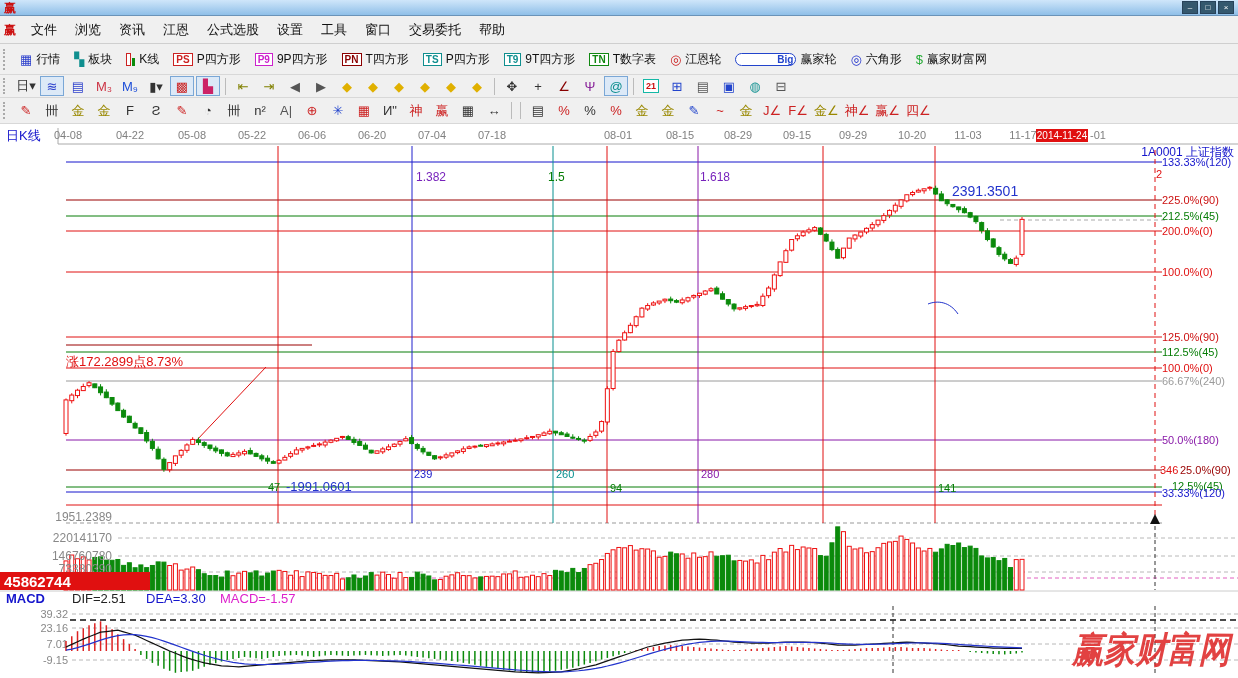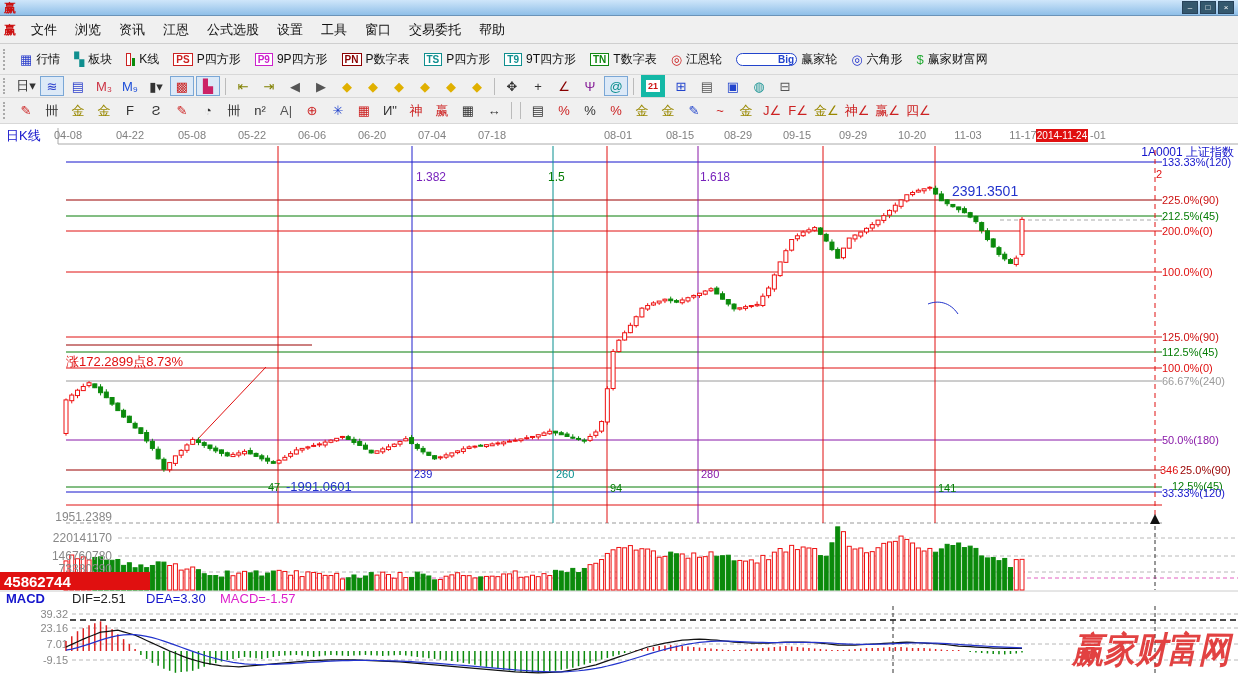--- a/index.html
+++ b/index.html
@@ -22,21 +22,21 @@
   .tbtn{display:flex;align-items:center;gap:4px;padding:2px 6px;border:1px solid transparent;white-space:nowrap;color:#111;}
   .tglyph{font-size:13px;line-height:1;}
   .badge{font-size:10px;font-weight:bold;border:1px solid;padding:0 2px;line-height:11px;background:#fff;}
   .badge.round{border-radius:7px;}
   .ibtn{min-width:20px;height:18px;display:flex;align-items:center;justify-content:center;font-size:13px;
     margin:0 1px;border:1px solid transparent;padding:0 1px;}
   .ibtn.active{border-color:#7aa7d6;background:#dce9f7;}
   .sep{width:1px;height:17px;background:#bbb;margin:0 4px;}
   .mini-candles{display:inline-flex;align-items:flex-end;gap:1px;}
   .mc{display:inline-block;width:3px;}
-  .badge21{font-size:9px;font-weight:bold;color:#cc1111;border:5px solid #14b8a6;background:#fff;padding:0 2px;line-height:12px;}
+  .badge21{font-size:9px;font-weight:bold;color:#cc1111;border:1px solid #14b8a6;background:#fff;padding:0 2px;line-height:12px;}
   #chart{position:absolute;top:126px;left:0;width:1238px;height:552px;background:#fff;}
   svg text{font-family:"Liberation Sans","DejaVu Sans",sans-serif;}
 </style>
 </head>
 <body>
 
 <div class="app">
   <div class="titlebar">
     <span class="logo">赢</span>
     <span class="win-btns" id="win-btns">
@@ -78,21 +78,21 @@
       <span class="tbtn">
         <span class="badge" style="color: rgb(204, 34, 34); border-color: rgb(204, 34, 34);">PS</span>
         <span>P四方形</span>
       </span>
       <span class="tbtn">
         <span class="badge" style="color: rgb(204, 34, 204); border-color: rgb(204, 34, 204);">P9</span>
         <span>9P四方形</span>
       </span>
       <span class="tbtn">
         <span class="badge" style="color: rgb(139, 0, 0); border-color: rgb(139, 0, 0);">PN</span>
-        <span>P数字表</span>
+        <span>T四方形</span>
       </span>
       <span class="tbtn">
         <span class="badge" style="color: rgb(15, 143, 143); border-color: rgb(15, 143, 143); text-align: right;">TS</span>
         <span>P四方形</span>
       </span>
       <span class="tbtn">
         <span class="badge" style="color: rgb(15, 143, 143); border-color: rgb(15, 143, 143);">T9</span>
         <span>9T四方形</span>
       </span>
       <span class="tbtn">

